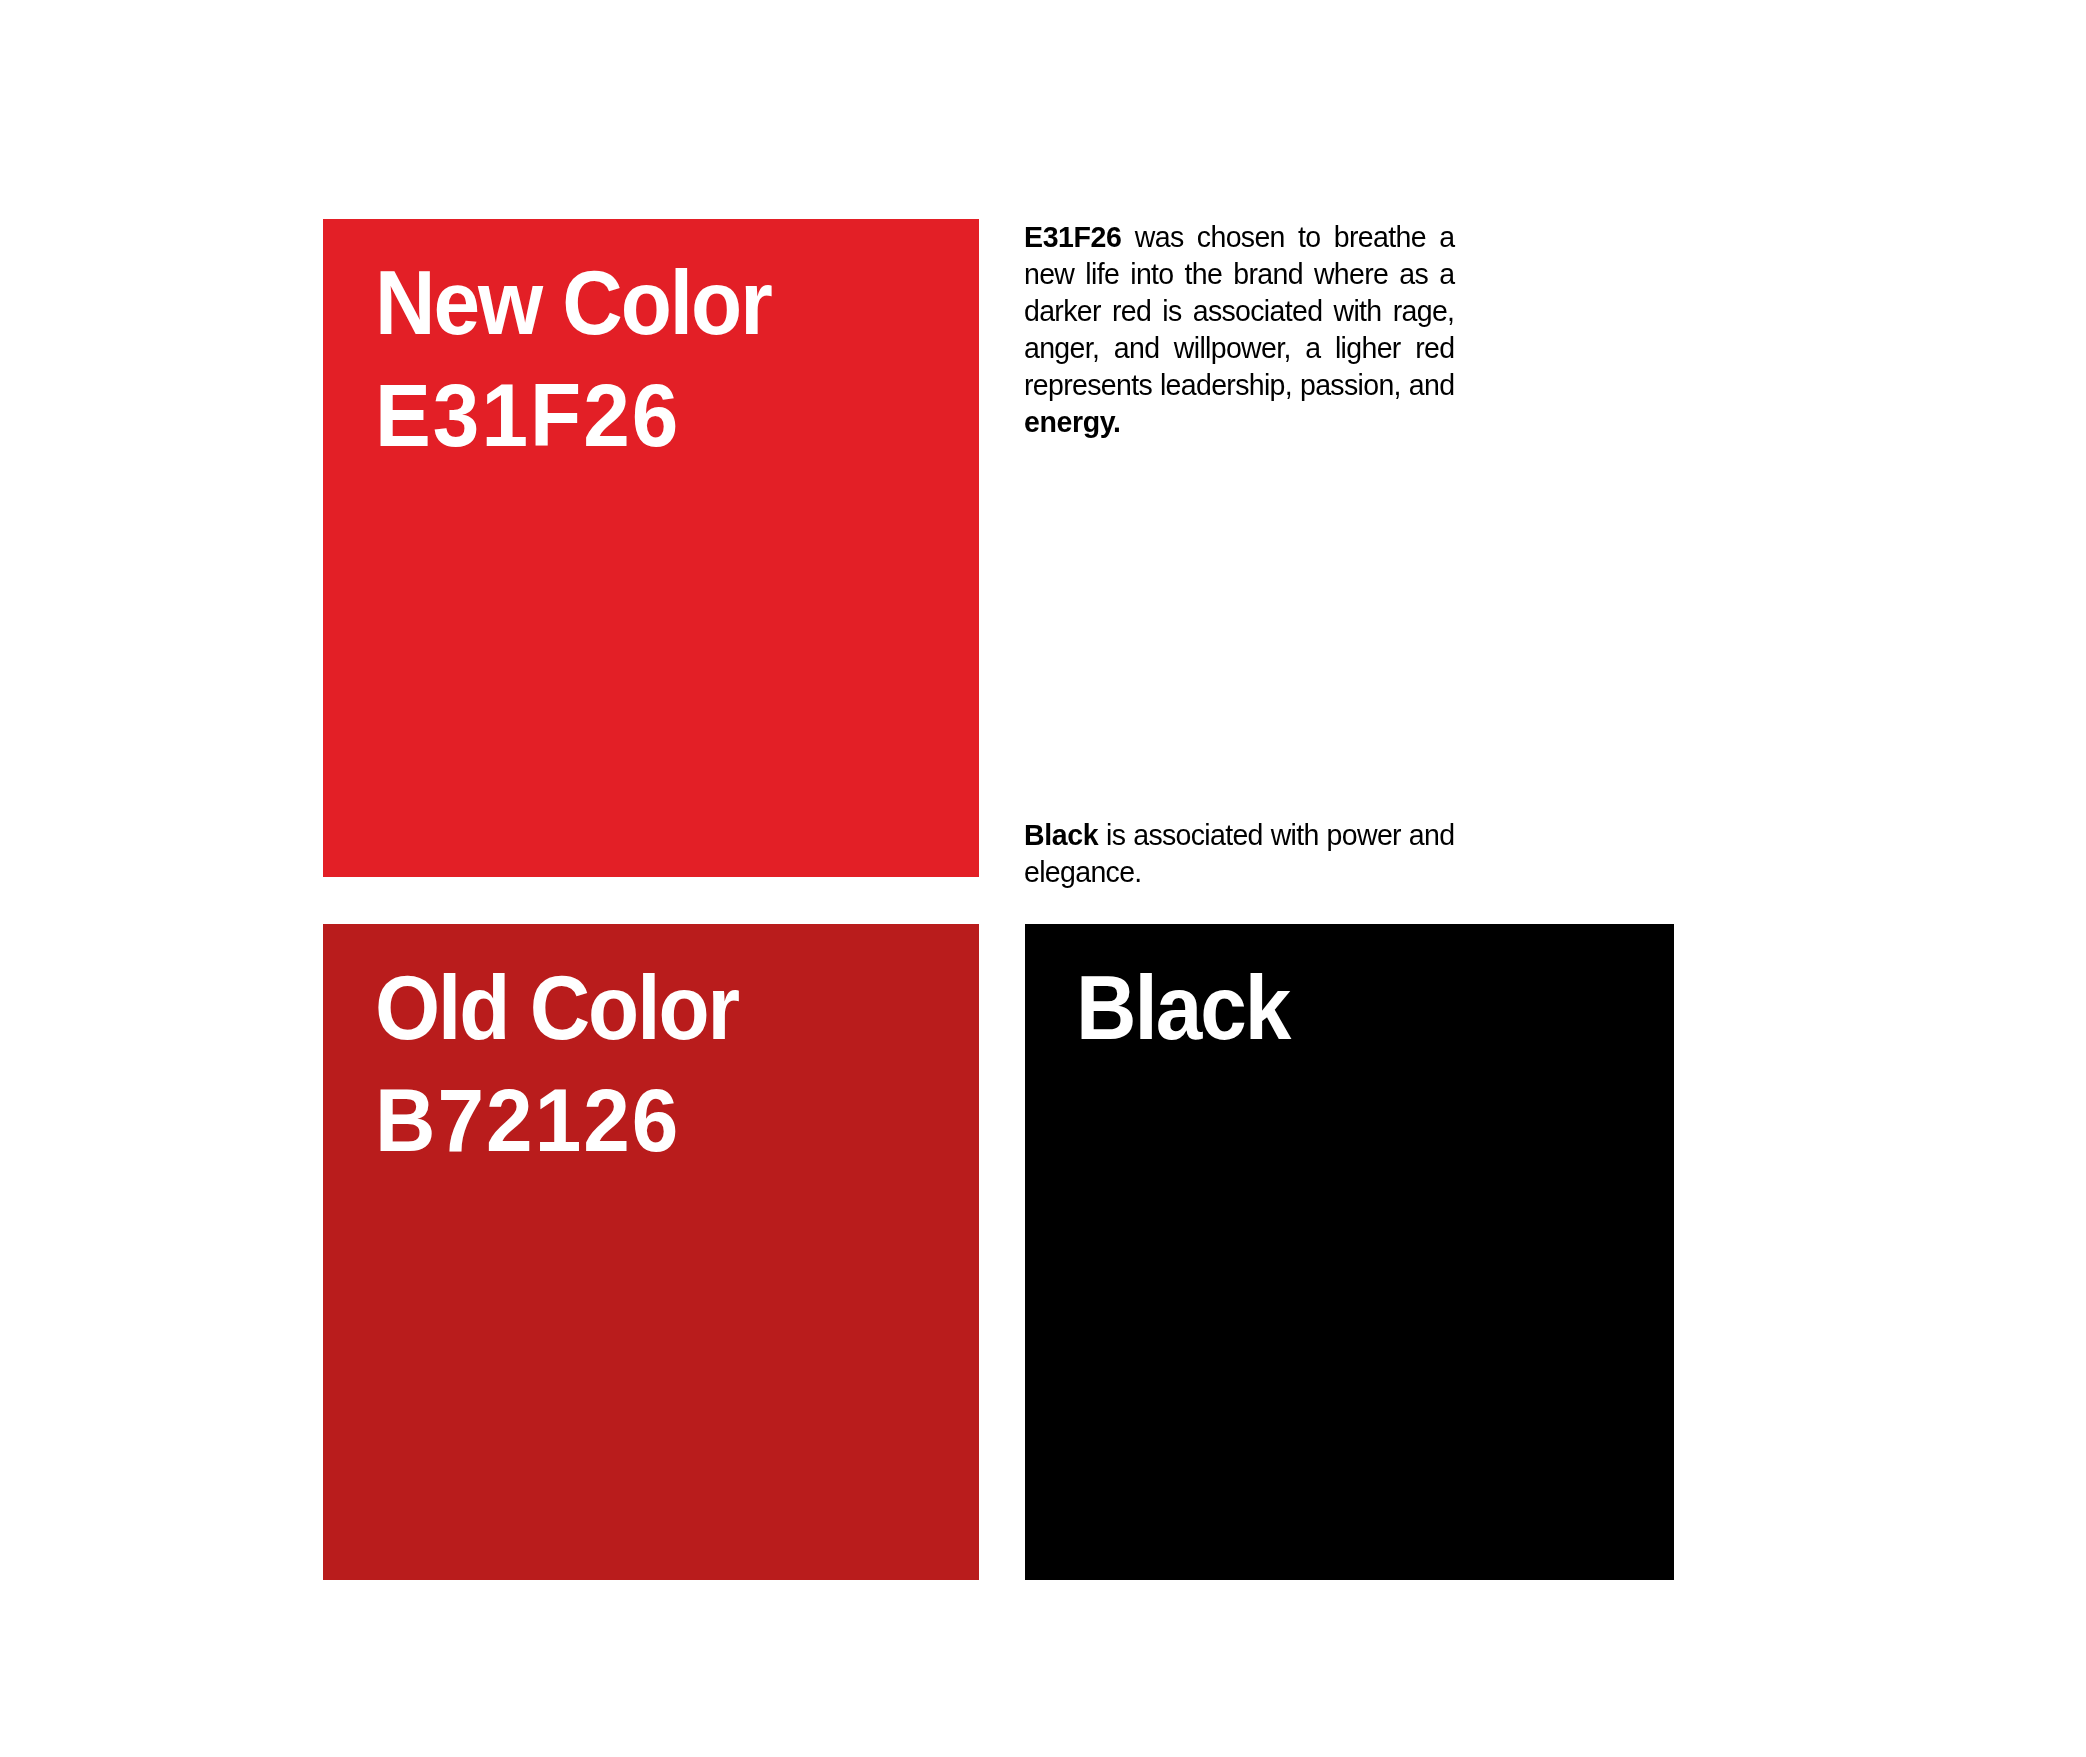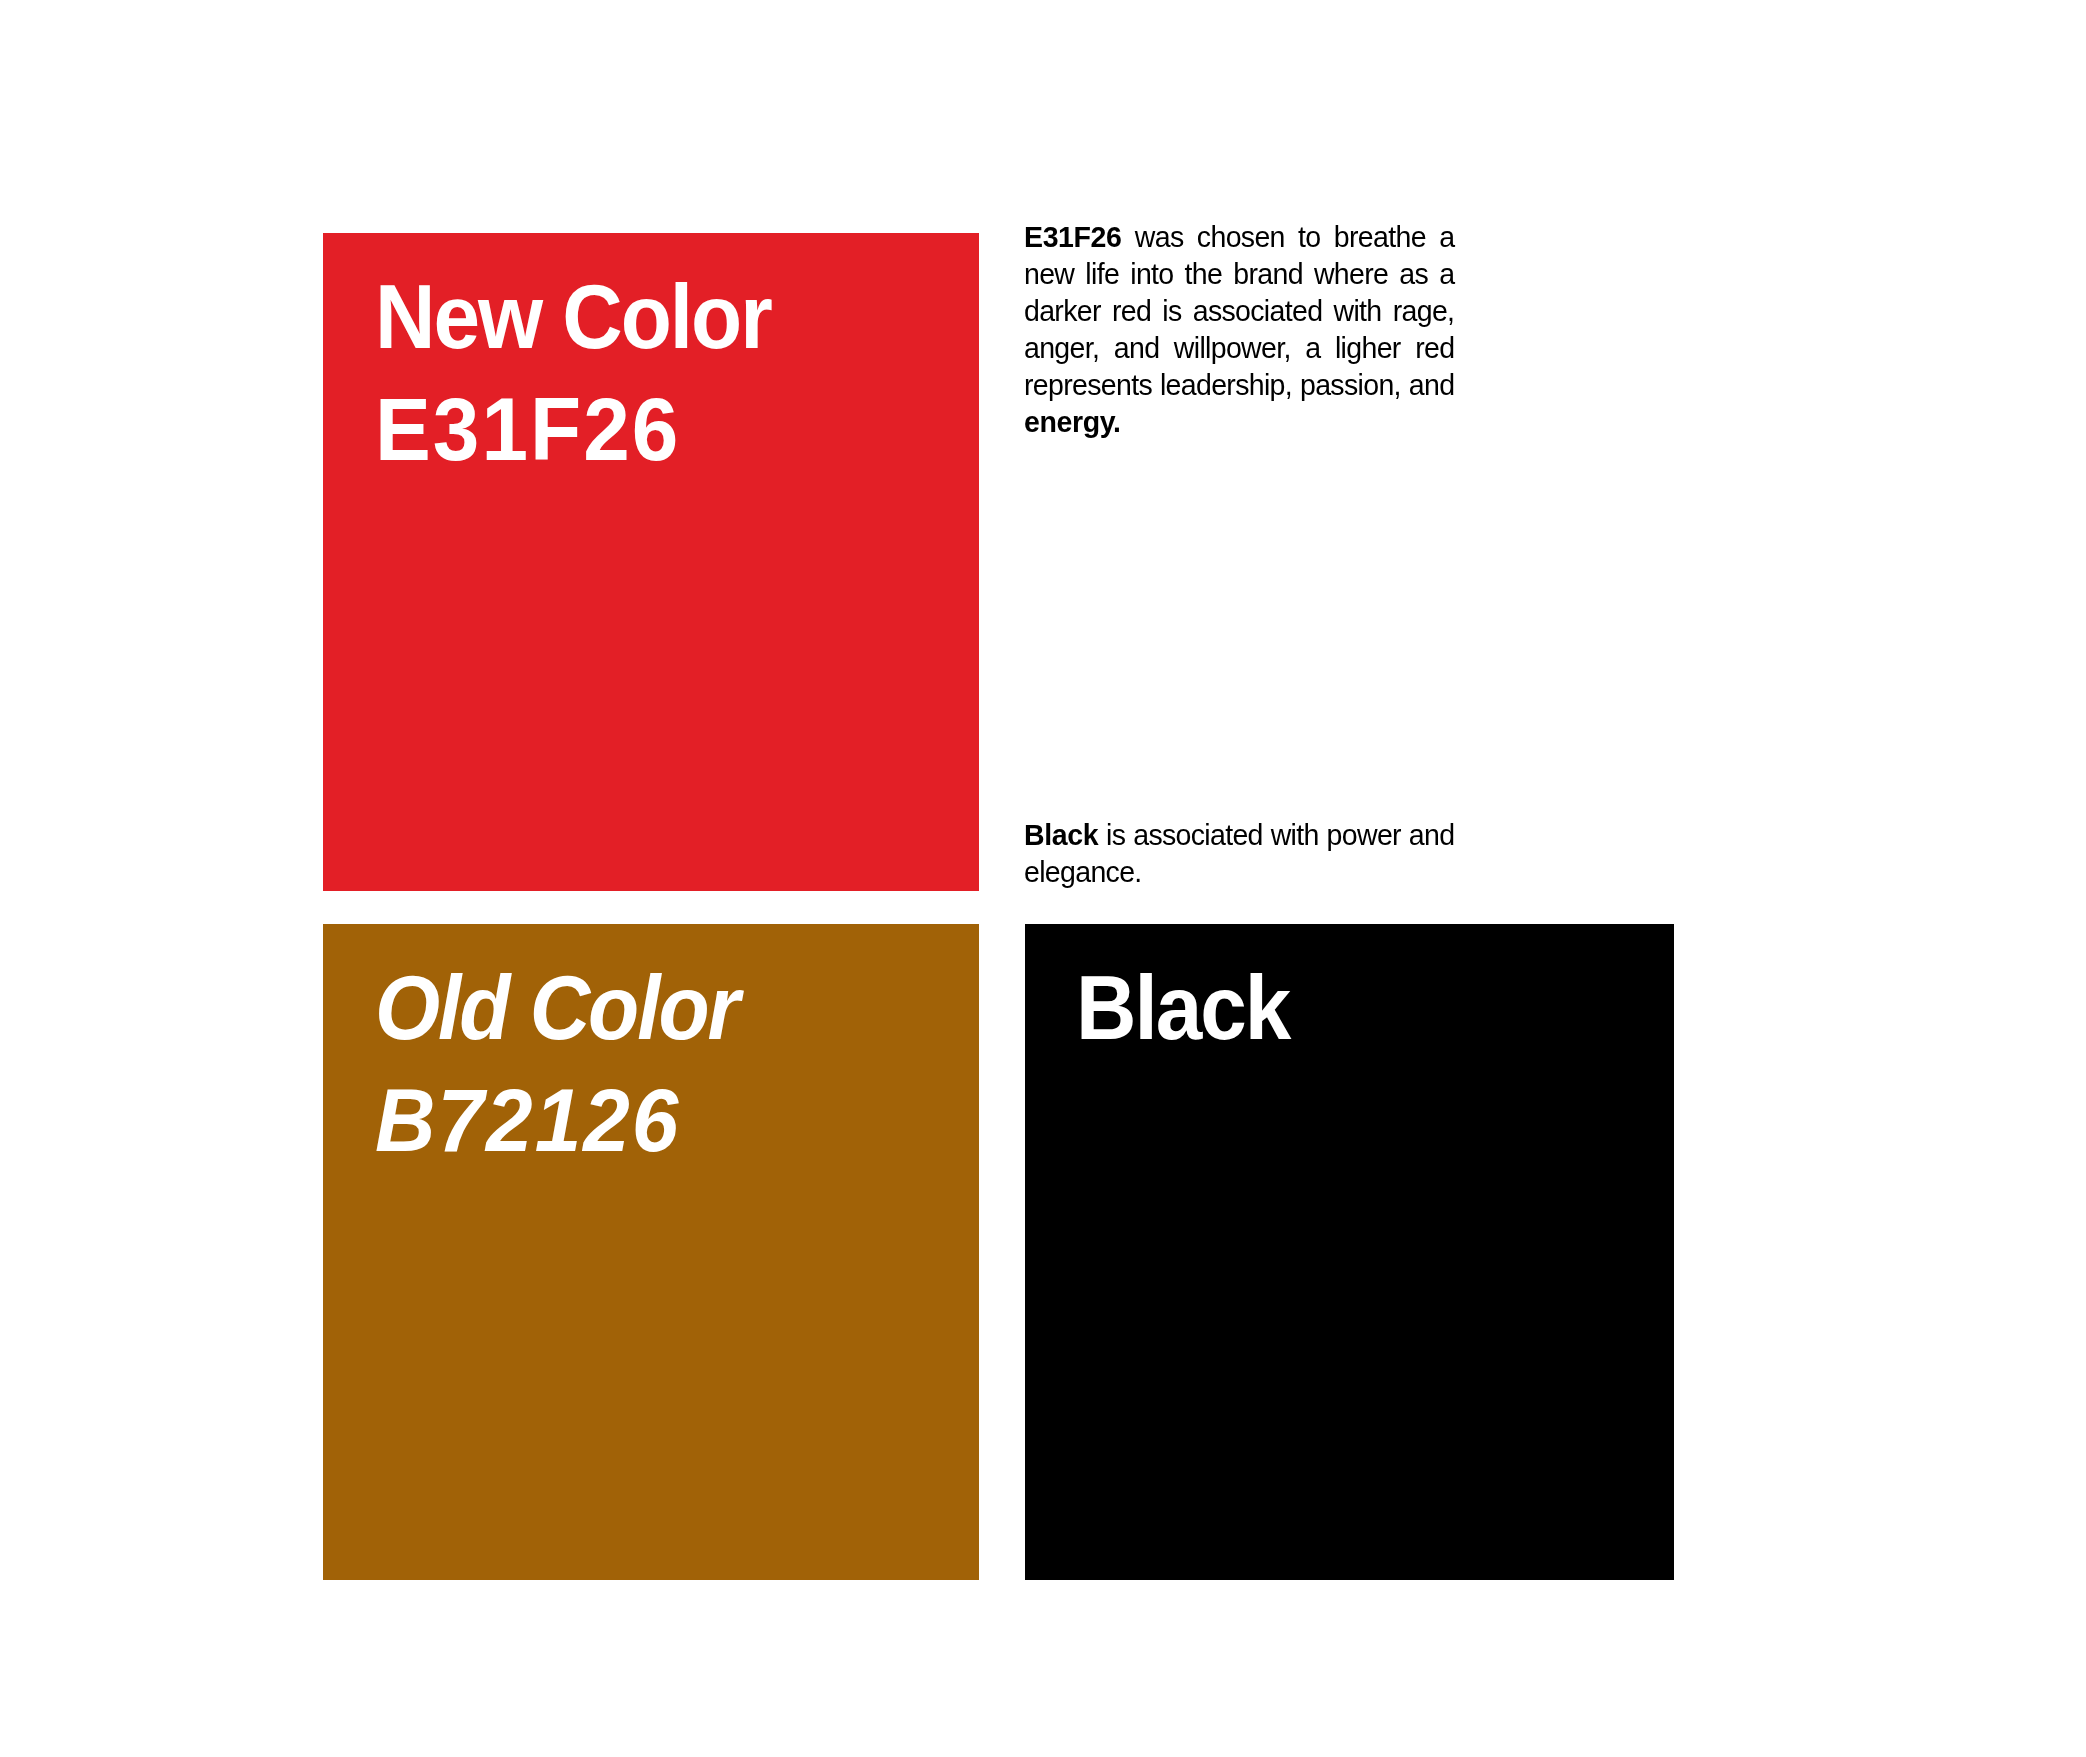--- a/index.html
+++ b/index.html
@@ -24,21 +24,21 @@
   }
 
   
   .swatch {
     position: absolute;
     box-sizing: border-box;
   }
 
   .swatch-new {
     left: 323px;
-    top: 233px;
+    top: 219px;
     width: 656px;
     height: 658px;
   }
 
   .swatch-old {
     left: 323px;
     top: 924px;
     width: 656px;
     height: 656px;
   }
@@ -127,21 +127,21 @@
 
 <div class="canvas">
 
   <div class="swatch swatch-new" style="background-color: rgb(227, 31, 38);">
     <div class="swatch-label-group">
       <div class="swatch-title">New Color</div>
       <div class="swatch-hex">E31F26</div>
     </div>
   </div>
 
-  <div class="swatch swatch-old" style="background-color: #a16207; font-style: italic;">
+  <div class="swatch swatch-old" style="background-color: #b91c1c;">
     <div class="swatch-label-group">
       <div class="swatch-title">Old Color</div>
       <div class="swatch-hex">B72126</div>
     </div>
   </div>
 
   <div class="swatch swatch-black" style="background-color: rgb(0, 0, 0);">
     <div class="swatch-label-group">
       <div class="swatch-title">Black</div>
     </div>

